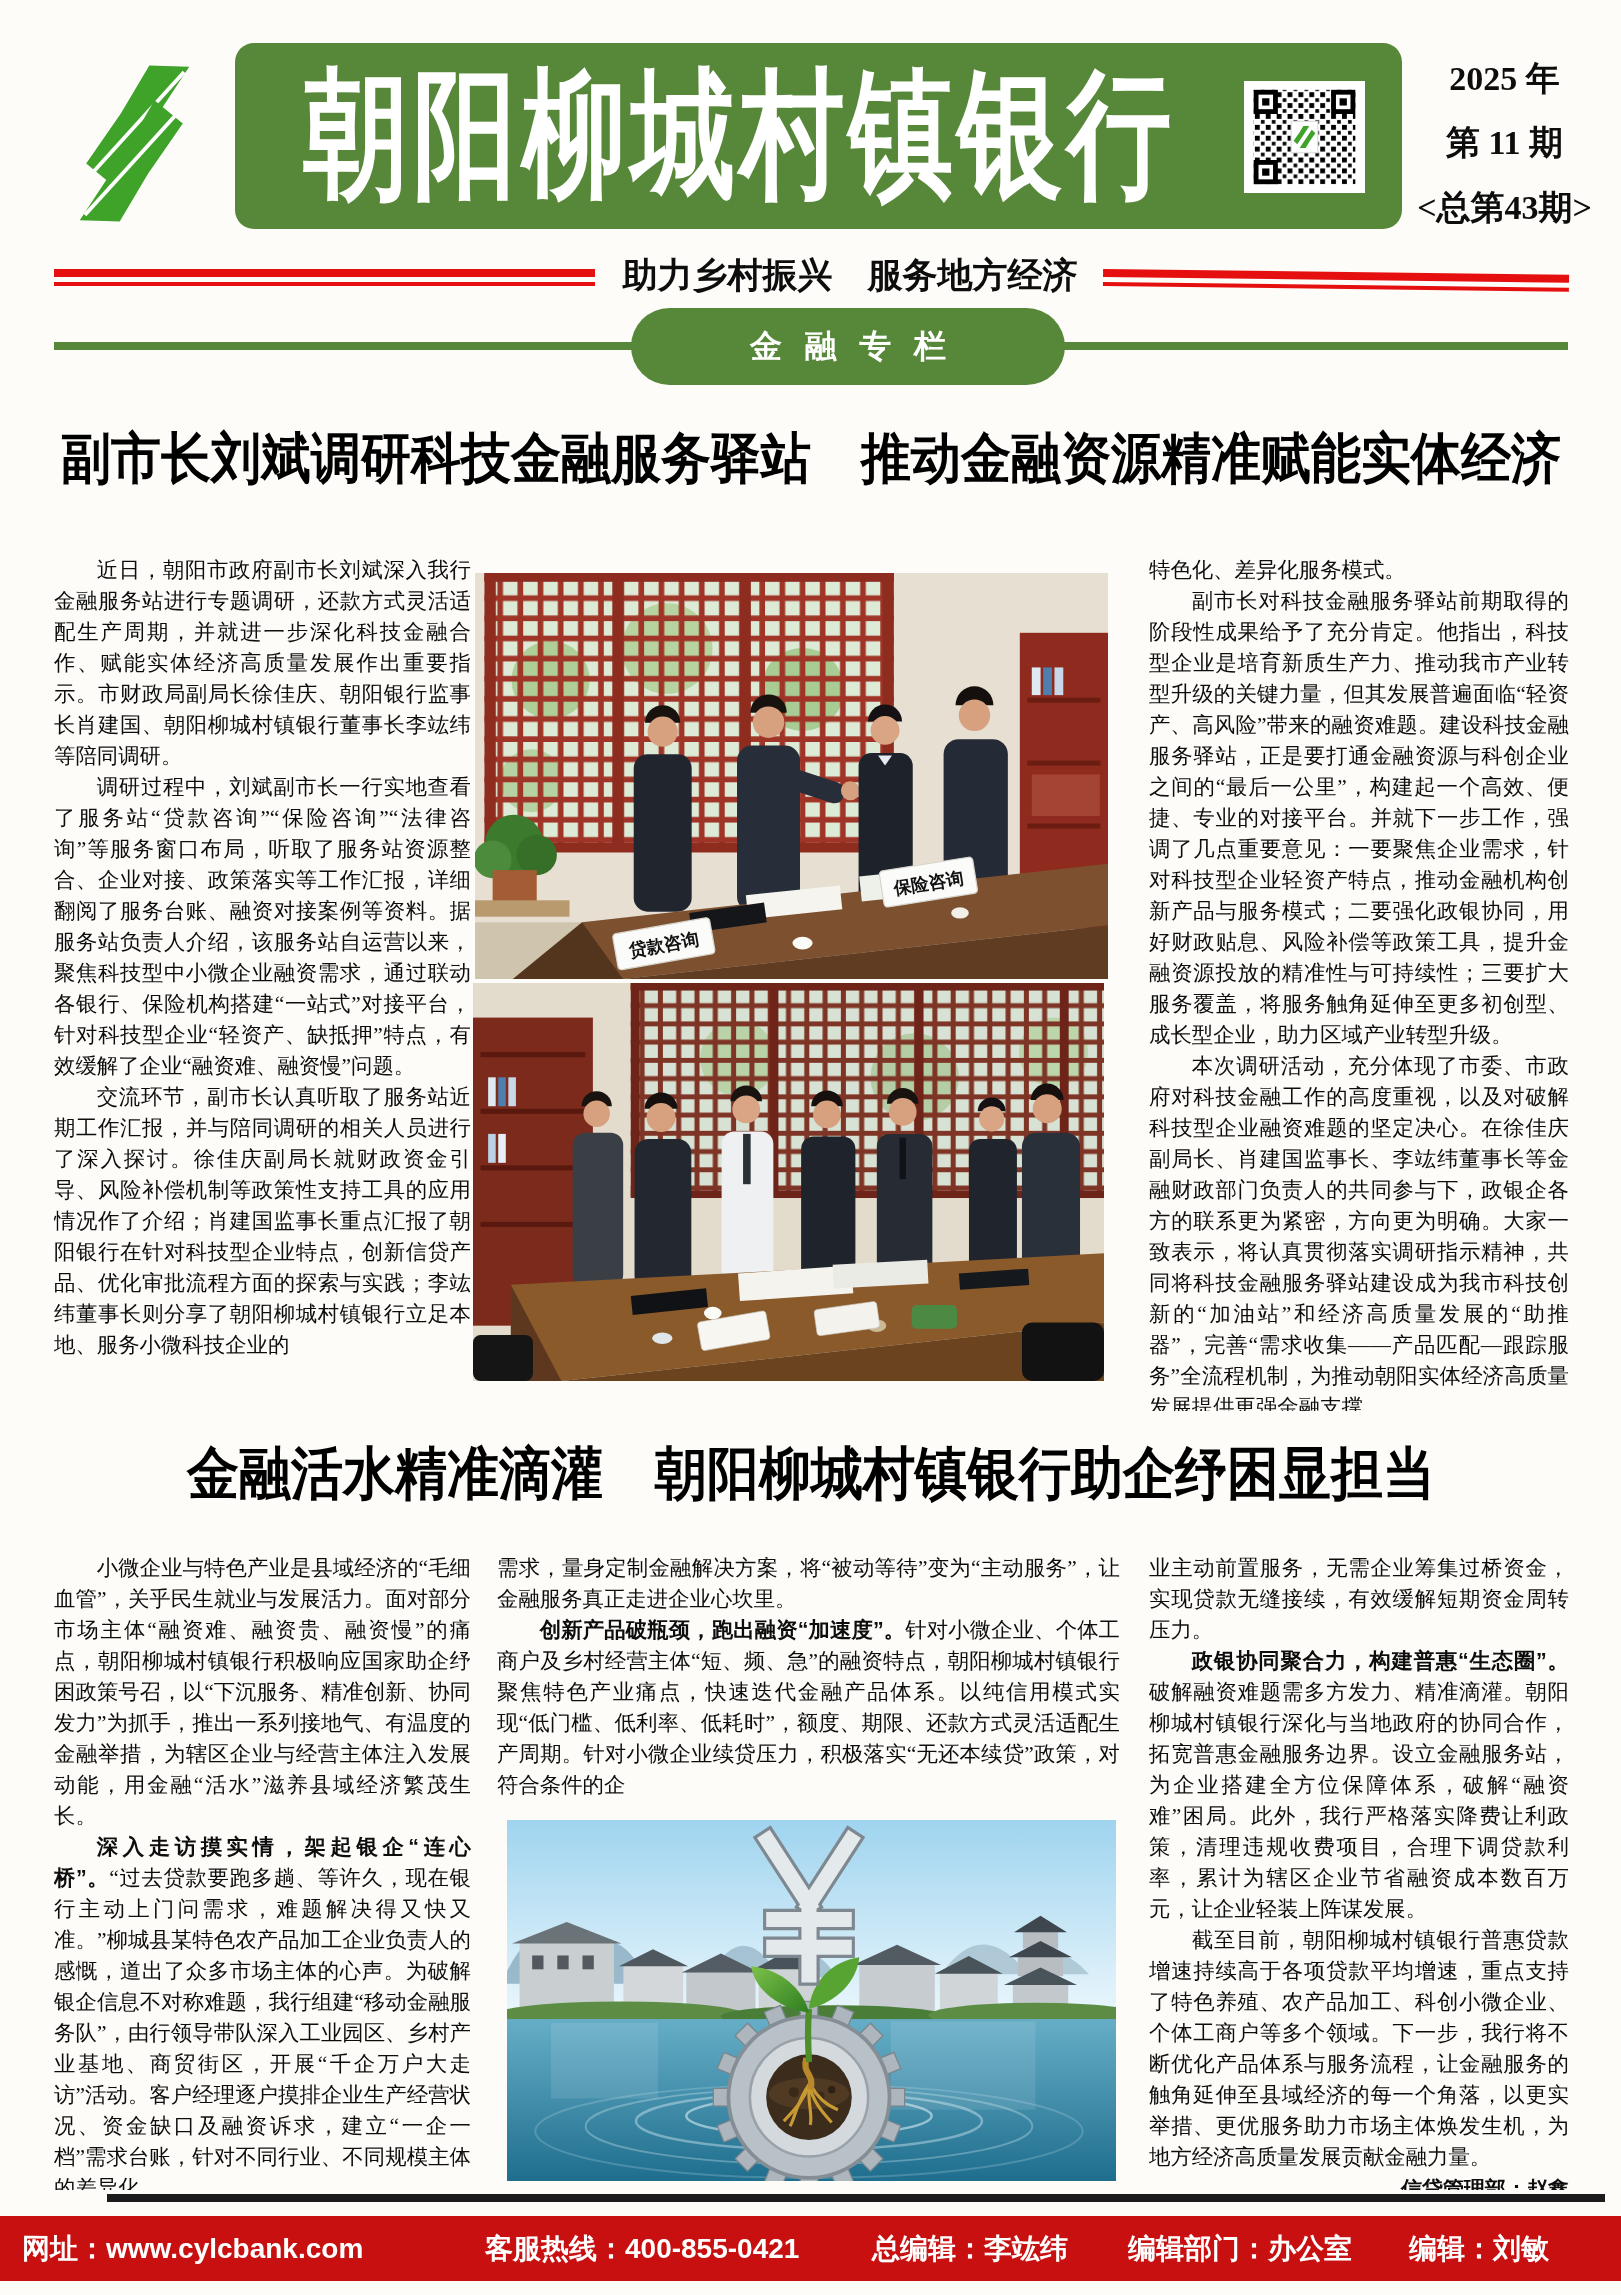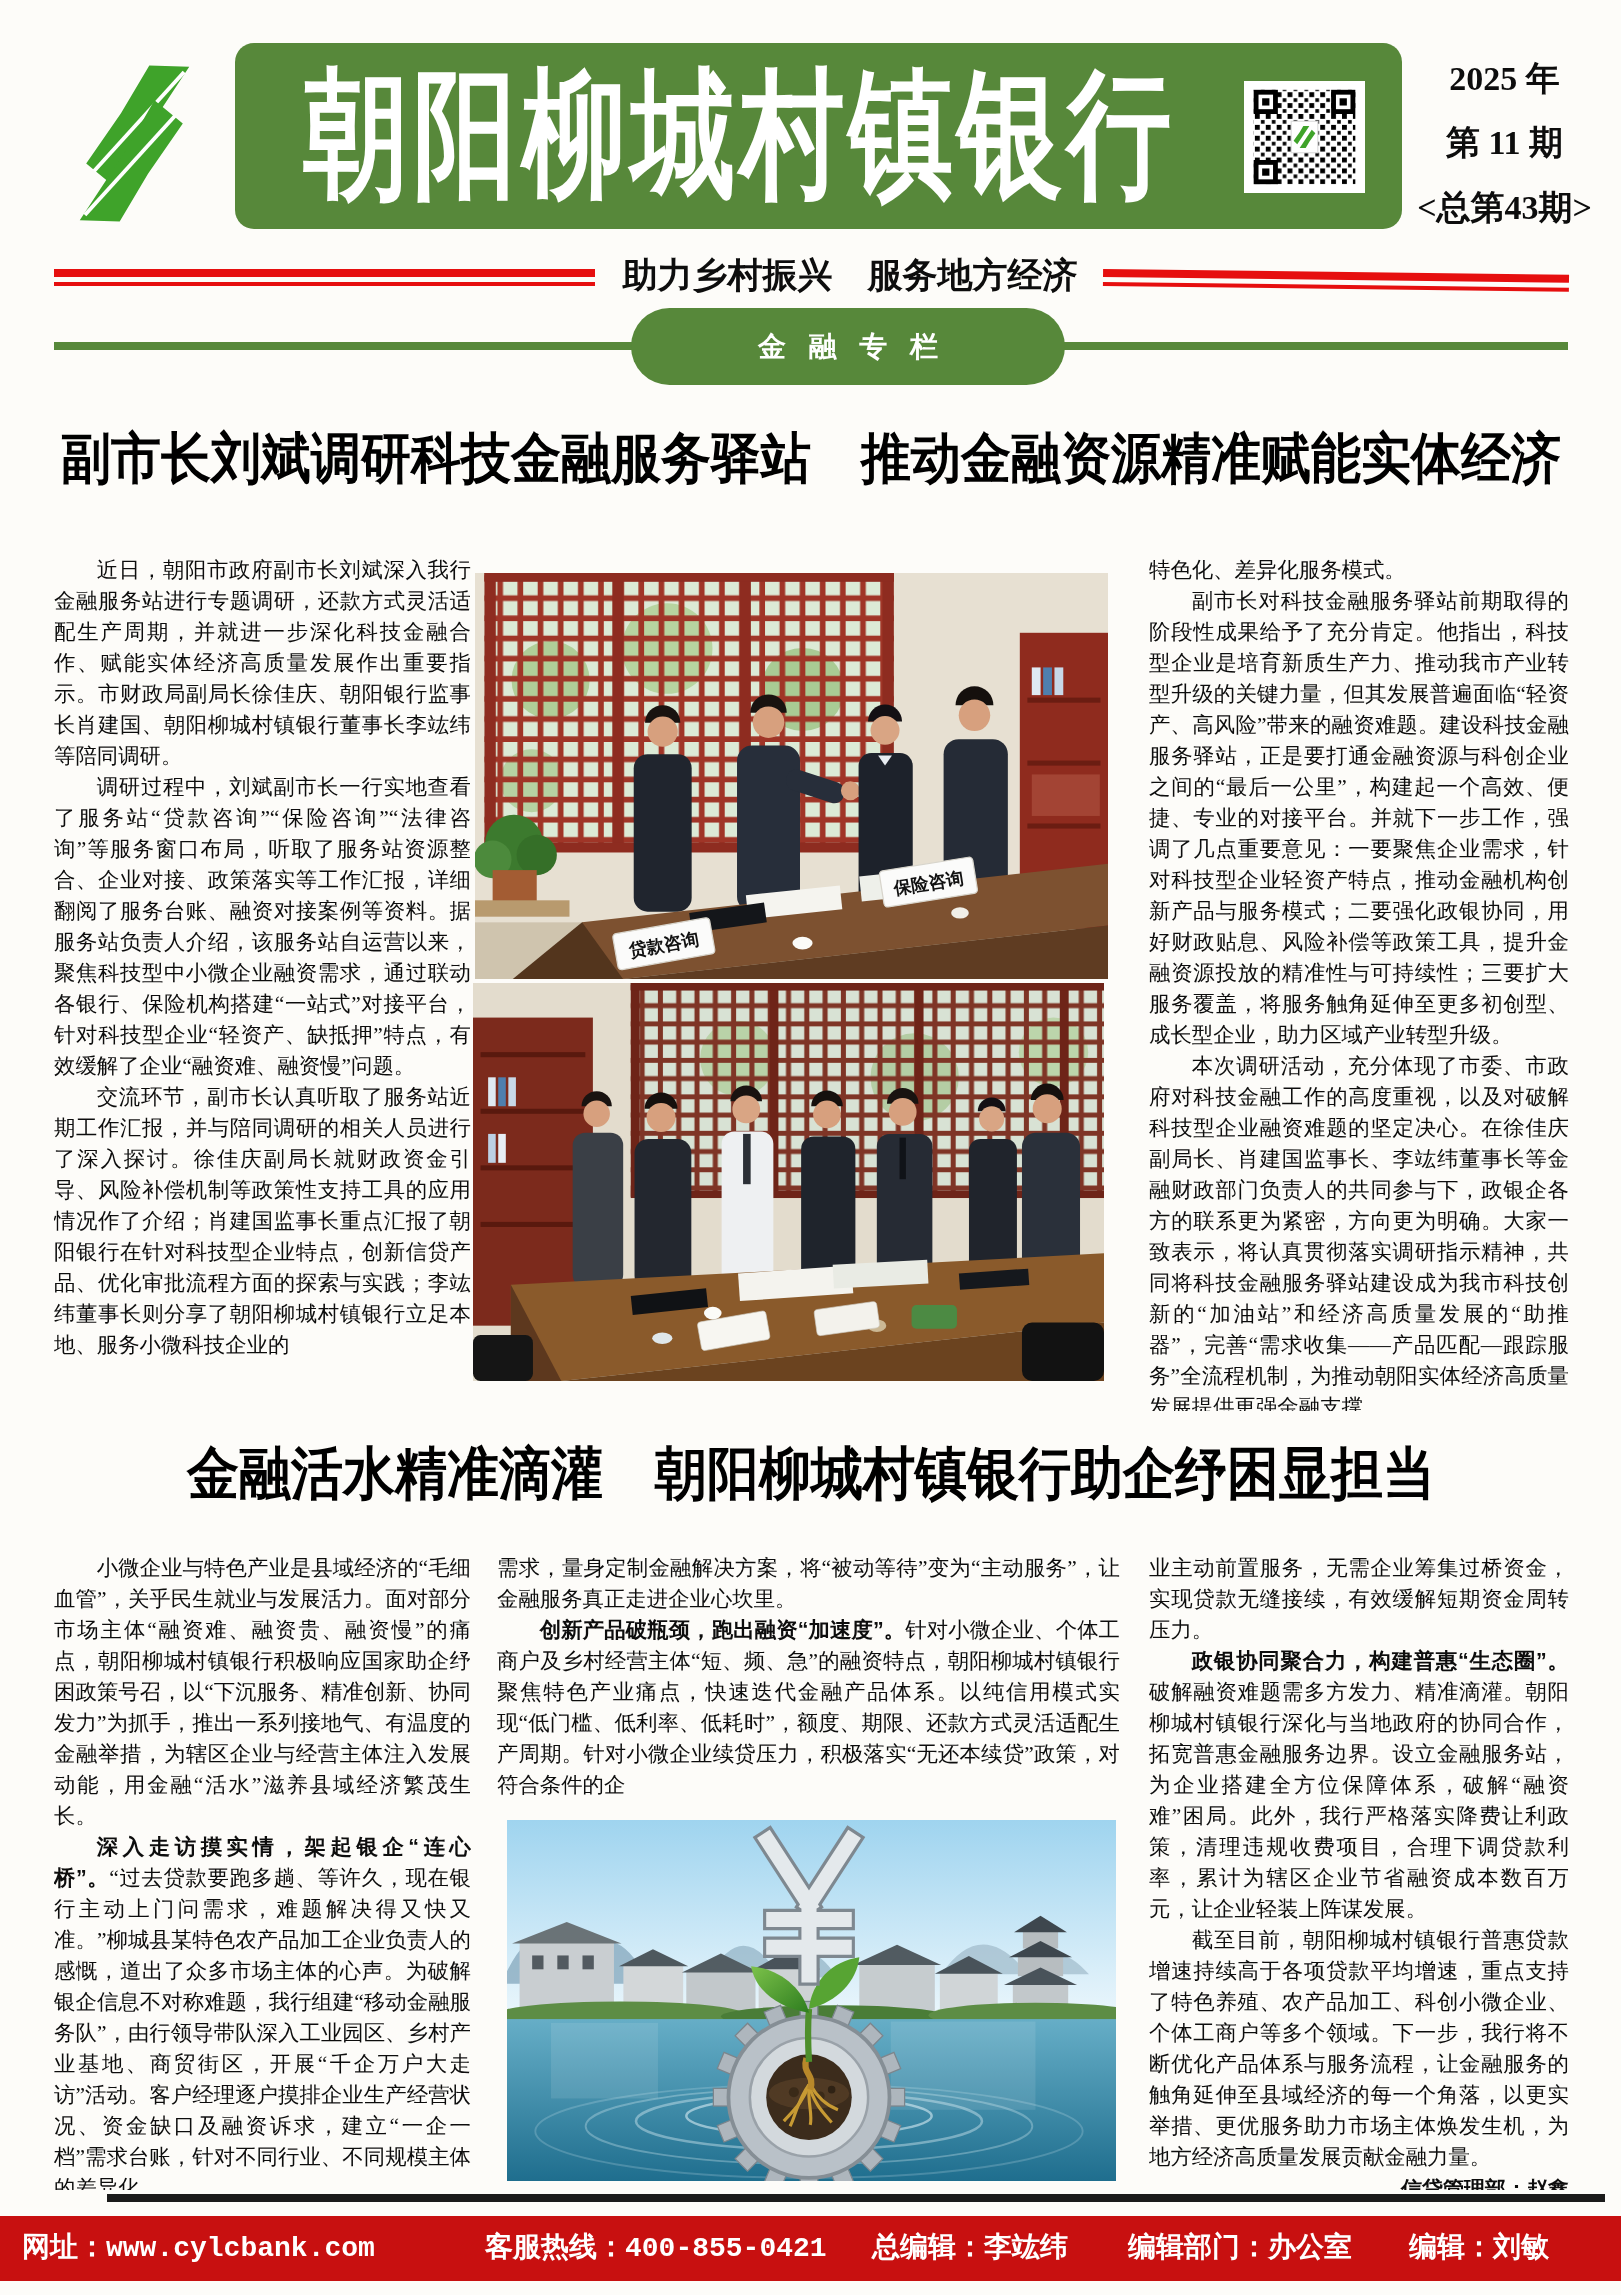--- a/index.html
+++ b/index.html
@@ -17,41 +17,41 @@
   .issue{left:1399px;top:60px;width:211px;display:flex;flex-direction:column;row-gap:26.4px;
          text-align:center;font-weight:bold;font-size:34px;line-height:38px;white-space:nowrap;}
 
   
   .redrule{height:5px;border-top:8.2px solid #e60f0f;border-bottom:4.4px solid #e60f0f;}
   .slogan{left:598px;top:252px;width:504px;text-align:center;font-weight:bold;font-size:35px;
           white-space:nowrap;}
   .greenline{left:54px;top:342px;width:1514px;height:8.2px;background:#57883a;}
   .badge{left:631px;top:308px;width:434px;height:77px;background:#57883a;border-radius:39px;
          display:flex;align-items:center;justify-content:center;}
-  .badge span{color:#fff;font-weight:bold;font-size:28px;letter-spacing:22.7px;padding-left:22.7px;
+  .badge span{color:#fff;font-weight:bold;font-size:32px;letter-spacing:22.7px;padding-left:22.7px;
               font-family:"Liberation Sans",sans-serif;white-space:nowrap;}
 
   
   .headline{left:54px;width:1514px;text-align:center;font-weight:bold;color:#000;
             font-size:50px;white-space:nowrap;transform:scaleY(1.1);}
   .headline.h2{font-size:52px;}
   .col{position:absolute;font-size:21.4px;line-height:31px;text-align:justify;overflow:hidden;}
   .col p{margin:0;text-indent:2em;}
   .col p.noind{text-indent:0;}
   .lead{font-weight:bold;font-family:"Liberation Sans",sans-serif;}
   .byline{text-align:right;font-weight:bold;font-size:21px;margin-top:10px;
           font-family:"Liberation Sans",sans-serif;}
   .photo{position:absolute;overflow:hidden;}
   .photo svg{display:block;width:100%;height:100%;}
 
   
   .darkline{left:107px;top:2194px;width:1498px;height:8.2px;background:#1b1b1b;}
   .footer{left:0;top:2216px;width:1621px;height:65px;background:#c81010;}
   .footer span{position:absolute;top:0;line-height:65px;color:#ffffff;font-weight:bold;
-               font-size:28px;font-family:Liberation Mono, monospace;white-space:nowrap;}
+               font-size:28px;font-family:Liberation Sans, sans-serif;white-space:nowrap;}
   .signtext{font-family:"Liberation Sans",sans-serif;font-weight:bold;}
 </style>
 </head>
 <body>
 
 <div class="page">
 
   <svg class="abs logo" viewBox="0 0 250 250">
     <path d="M148,4 L210,6 L140,112 L94,192 L50,156 L104,78 Z" fill="#3fa32a"></path>
     <line x1="202" y1="14" x2="62" y2="168" stroke="#ffffff" stroke-width="6"></line>

